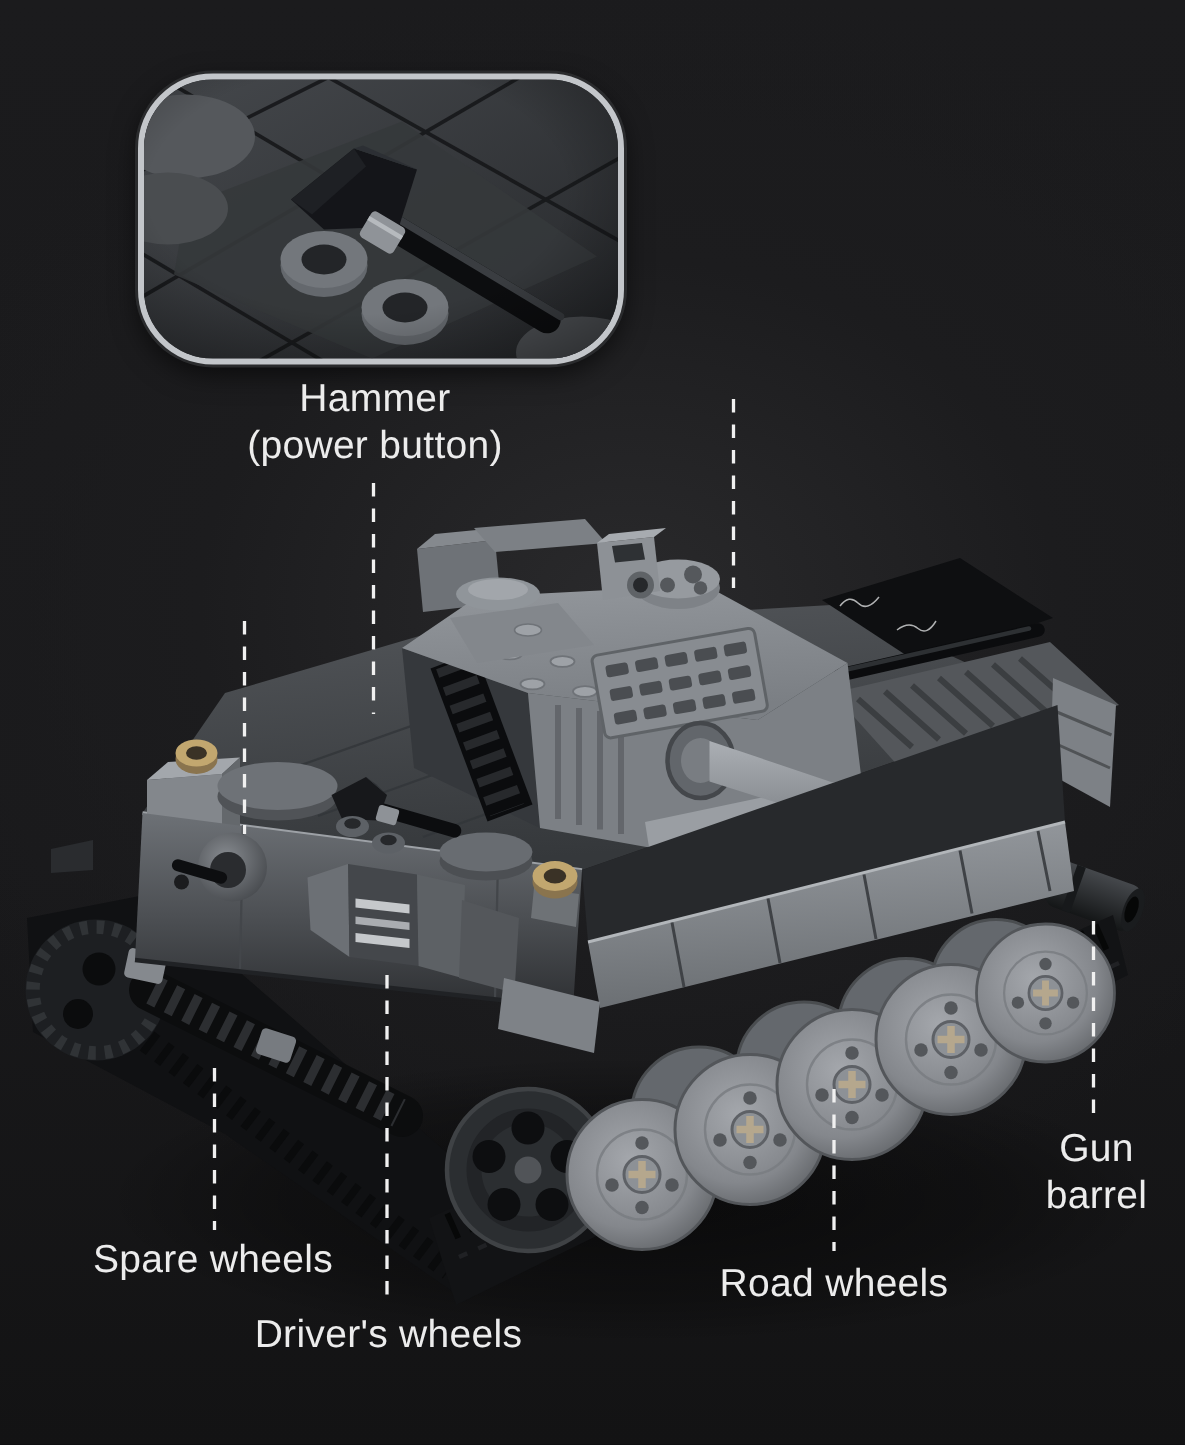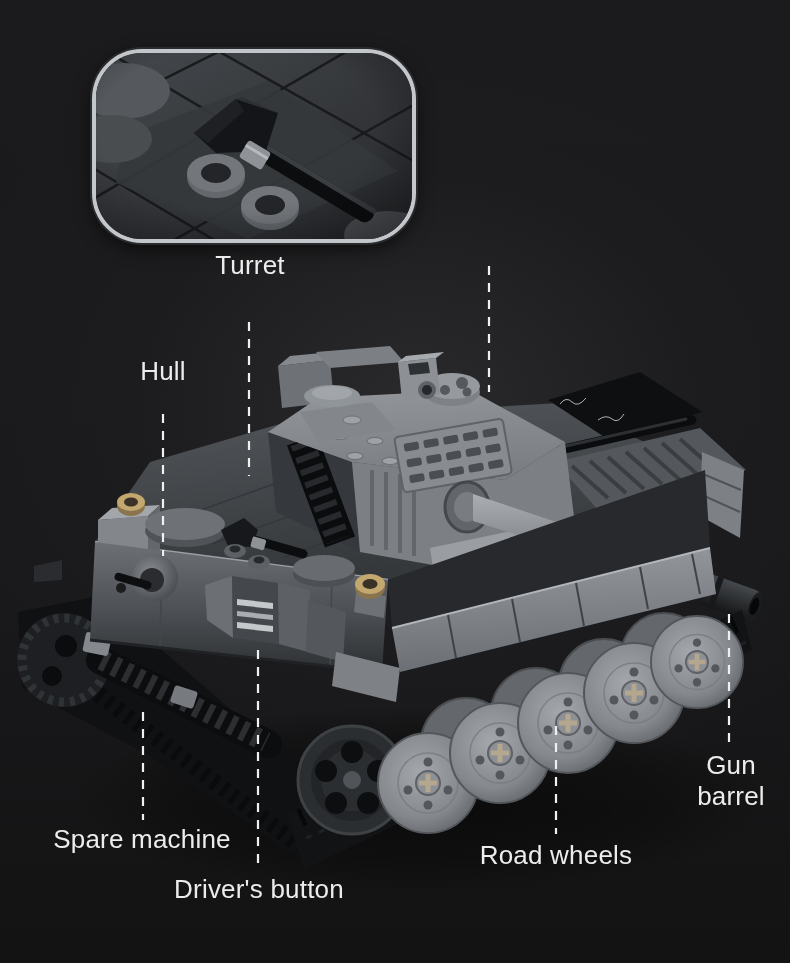--- a/index.html
+++ b/index.html
@@ -371,34 +371,34 @@
         <polygon points="140,46 182,60 171,55 146,44" fill="#2c2f34"></polygon>
         <polygon points="98,80 140,46 148,58 112,90" fill="#1e2024"></polygon>
         <rect x="146" y="92" width="26" height="20" rx="3" transform="rotate(31 159 102)" fill="#8f9398"></rect>
         <rect x="146" y="97" width="26" height="3" transform="rotate(31 159 102)" fill="#b6babe"></rect>
       </g>
       <rect width="316" height="186" fill="url(#insetVig)"></rect>
     </svg>
   </div>
 
   <div class="label" style="left:130px;top:250px;width:240px;">
-    <span>Turret</span>
+    <span>Hammer</span>
+    <span>(power button)</span>
   </div>
 
 
   <div class="label" style="left:53px;top:356px;width:220px;">
-    <span>Hull</span>
   </div>
 
   <div class="label" style="left:32px;top:824px;width:220px;">
-    <span>Spare machine</span>
+    <span>Spare wheels</span>
   </div>
 
   <div class="label" style="left:149px;top:874px;width:220px;">
-    <span>Driver's button</span>
+    <span>Driver's wheels</span>
   </div>
 
   <div class="label" style="left:446px;top:840px;width:220px;">
     <span>Road wheels</span>
   </div>
 
   <div class="label" style="left:651px;top:750px;width:160px;">
     <span>Gun</span>
     <span>barrel</span>
   </div>

